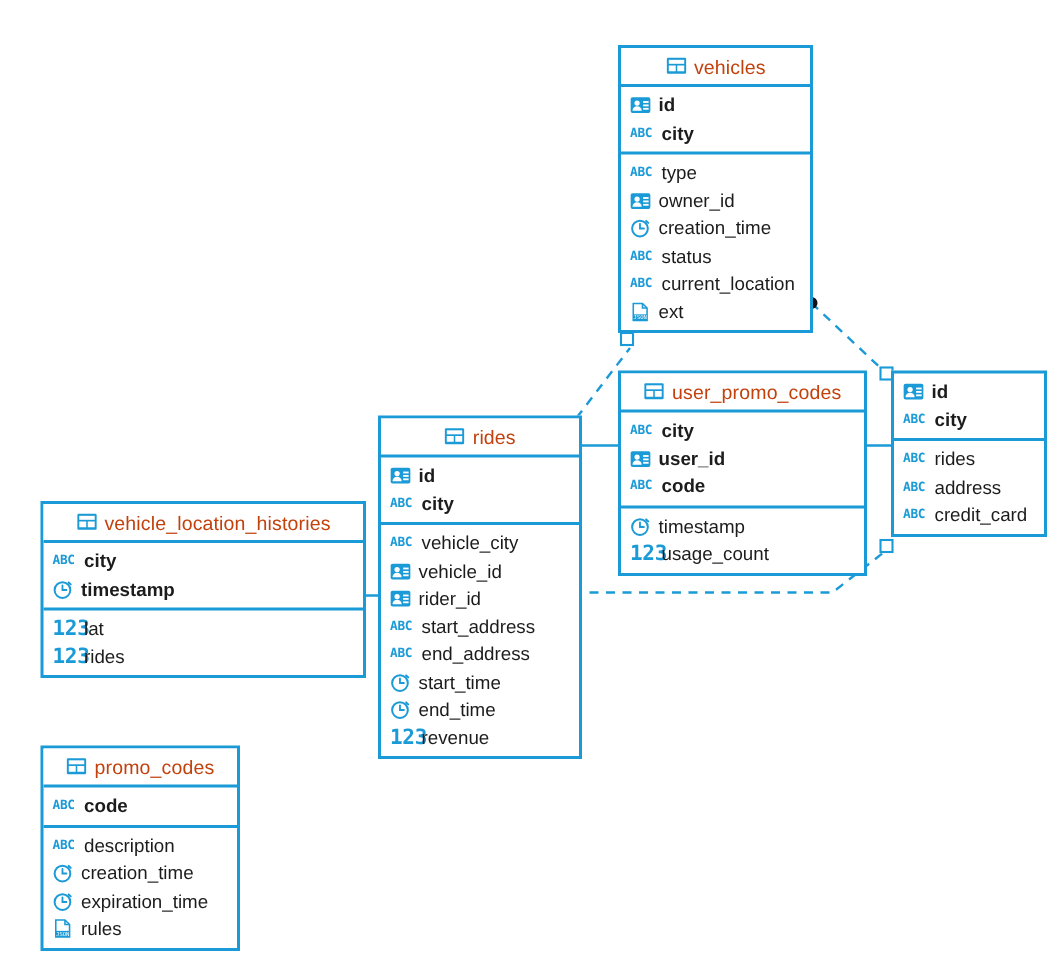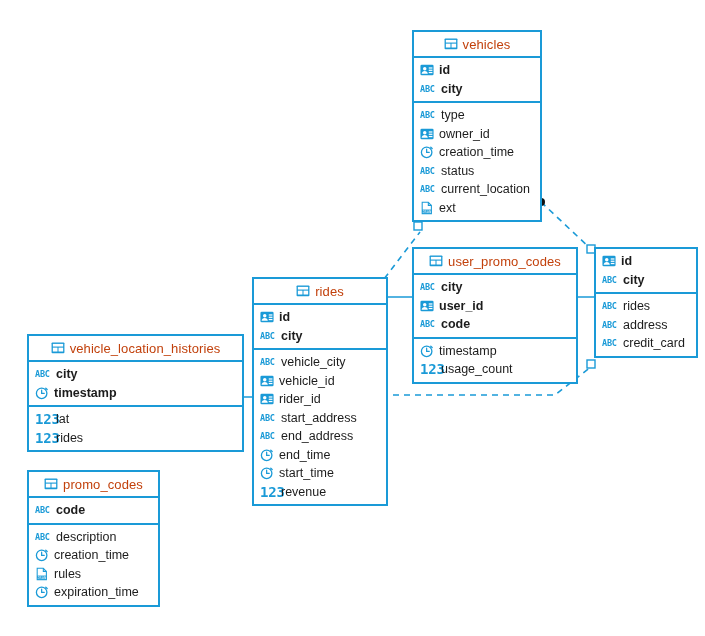--- a/index.html
+++ b/index.html
@@ -337,29 +337,29 @@
           <div class="field-row">
             <span class="lbl-abc">ABC</span>
             <span class="field-name">end_address</span>
           </div>
           <div class="field-row">
             <svg class="ic" viewBox="0 0 16 16">
               <circle cx="7.6" cy="8.4" r="6" fill="none" stroke="#1a9ad7" stroke-width="1.5"></circle>
               <path d="M7.6 4.8V8.4H10.6" fill="none" stroke="#1a9ad7" stroke-width="1.4" stroke-linecap="round"></path>
               <path d="M12.3 2.6l1.6 1.5" stroke="#1a9ad7" stroke-width="1.5" stroke-linecap="round"></path>
             </svg>
+            <span class="field-name">start_time</span>
+          </div>
+          <div class="field-row">
+            <svg class="ic" viewBox="0 0 16 16">
+              <circle cx="7.6" cy="8.4" r="6" fill="none" stroke="#1a9ad7" stroke-width="1.5"></circle>
+              <path d="M7.6 4.8V8.4H10.6" fill="none" stroke="#1a9ad7" stroke-width="1.4" stroke-linecap="round"></path>
+              <path d="M12.3 2.6l1.6 1.5" stroke="#1a9ad7" stroke-width="1.5" stroke-linecap="round"></path>
+            </svg>
             <span class="field-name">end_time</span>
-          </div>
-          <div class="field-row">
-            <svg class="ic" viewBox="0 0 16 16">
-              <circle cx="7.6" cy="8.4" r="6" fill="none" stroke="#1a9ad7" stroke-width="1.5"></circle>
-              <path d="M7.6 4.8V8.4H10.6" fill="none" stroke="#1a9ad7" stroke-width="1.4" stroke-linecap="round"></path>
-              <path d="M12.3 2.6l1.6 1.5" stroke="#1a9ad7" stroke-width="1.5" stroke-linecap="round"></path>
-            </svg>
-            <span class="field-name">start_time</span>
           </div>
           <div class="field-row">
             <span class="lbl-123">123</span>
             <span class="field-name">revenue</span>
           </div>
         </div>
       </div>
       <div class="table-node" style="left: 27px; top: 334px; width: 217px;">
         <div class="tbl-header">
           <svg class="ic-hdr" viewBox="0 0 16 14">
@@ -388,21 +388,21 @@
           <div class="field-row">
             <span class="lbl-123">123</span>
             <span class="field-name">lat</span>
           </div>
           <div class="field-row">
             <span class="lbl-123">123</span>
             <span class="field-name">rides</span>
           </div>
         </div>
       </div>
-      <div class="table-node" style="left: 27px; top: 470px; width: 133px;">
+      <div class="table-node" style="left: 27px; top: 497px; width: 133px;">
         <div class="tbl-header">
           <svg class="ic-hdr" viewBox="0 0 16 14">
             <rect x="0.5" y="0.5" width="15" height="12.5" rx="1" fill="#1a9ad7"></rect>
             <rect x="2" y="2.2" width="12" height="3.1" fill="#ffffff"></rect>
             <rect x="2" y="6.6" width="5.4" height="4.5" fill="#ffffff"></rect>
             <rect x="8.6" y="6.6" width="5.4" height="4.5" fill="#ffffff"></rect>
           </svg>
           <span class="tbl-title">promo_codes</span>
         </div>
         <div class="tbl-section pk">
@@ -419,31 +419,31 @@
           <div class="field-row">
             <svg class="ic" viewBox="0 0 16 16">
               <circle cx="7.6" cy="8.4" r="6" fill="none" stroke="#1a9ad7" stroke-width="1.5"></circle>
               <path d="M7.6 4.8V8.4H10.6" fill="none" stroke="#1a9ad7" stroke-width="1.4" stroke-linecap="round"></path>
               <path d="M12.3 2.6l1.6 1.5" stroke="#1a9ad7" stroke-width="1.5" stroke-linecap="round"></path>
             </svg>
             <span class="field-name">creation_time</span>
           </div>
           <div class="field-row">
             <svg class="ic" viewBox="0 0 16 16">
+              <circle cx="7.6" cy="8.4" r="6" fill="none" stroke="#1a9ad7" stroke-width="1.5"></circle>
+              <path d="M7.6 4.8V8.4H10.6" fill="none" stroke="#1a9ad7" stroke-width="1.4" stroke-linecap="round"></path>
+              <path d="M12.3 2.6l1.6 1.5" stroke="#1a9ad7" stroke-width="1.5" stroke-linecap="round"></path>
+            </svg>
+            <span class="field-name">expiration_time</span>
+          </div>
+          <div class="field-row">
+            <svg class="ic" viewBox="0 0 16 16">
               <path d="M2.5 1.5h7l3.5 3.5v9.5h-10.5z" fill="none" stroke="#1a9ad7" stroke-width="1.2"></path>
               <path d="M9.5 1.5v3.5h3.5" fill="none" stroke="#1a9ad7" stroke-width="1.2"></path>
               <rect x="2.5" y="9.8" width="10.5" height="4.7" fill="#1a9ad7"></rect>
               <text x="7.8" y="13.6" text-anchor="middle" fill="#ffffff" font-size="4.2" font-family="&quot;DejaVu Sans Mono&quot;, monospace">JSON</text>
             </svg>
             <span class="field-name">rules</span>
           </div>
-          <div class="field-row">
-            <svg class="ic" viewBox="0 0 16 16">
-              <circle cx="7.6" cy="8.4" r="6" fill="none" stroke="#1a9ad7" stroke-width="1.5"></circle>
-              <path d="M7.6 4.8V8.4H10.6" fill="none" stroke="#1a9ad7" stroke-width="1.4" stroke-linecap="round"></path>
-              <path d="M12.3 2.6l1.6 1.5" stroke="#1a9ad7" stroke-width="1.5" stroke-linecap="round"></path>
-            </svg>
-            <span class="field-name">expiration_time</span>
-          </div>
         </div>
       </div>
     </div>
 </div>
 
 </body></html>

